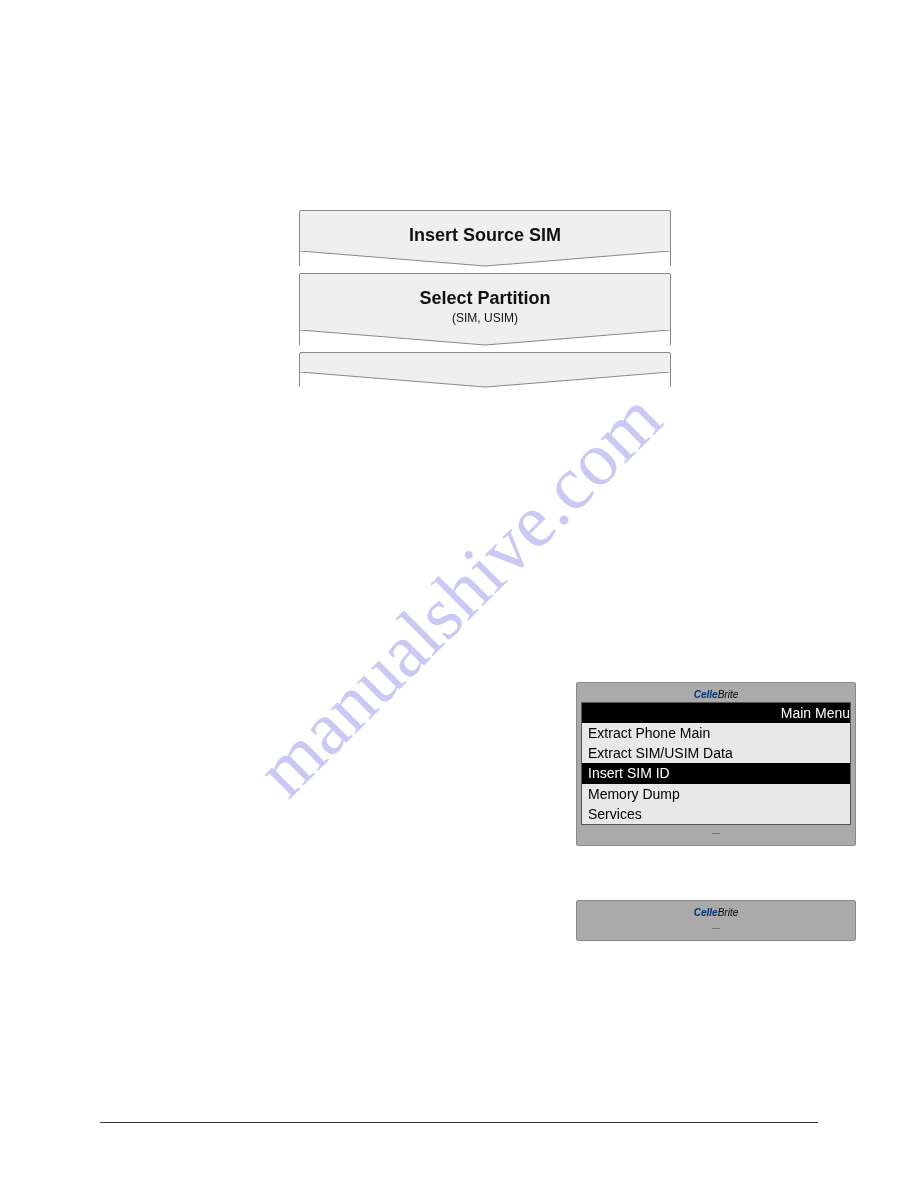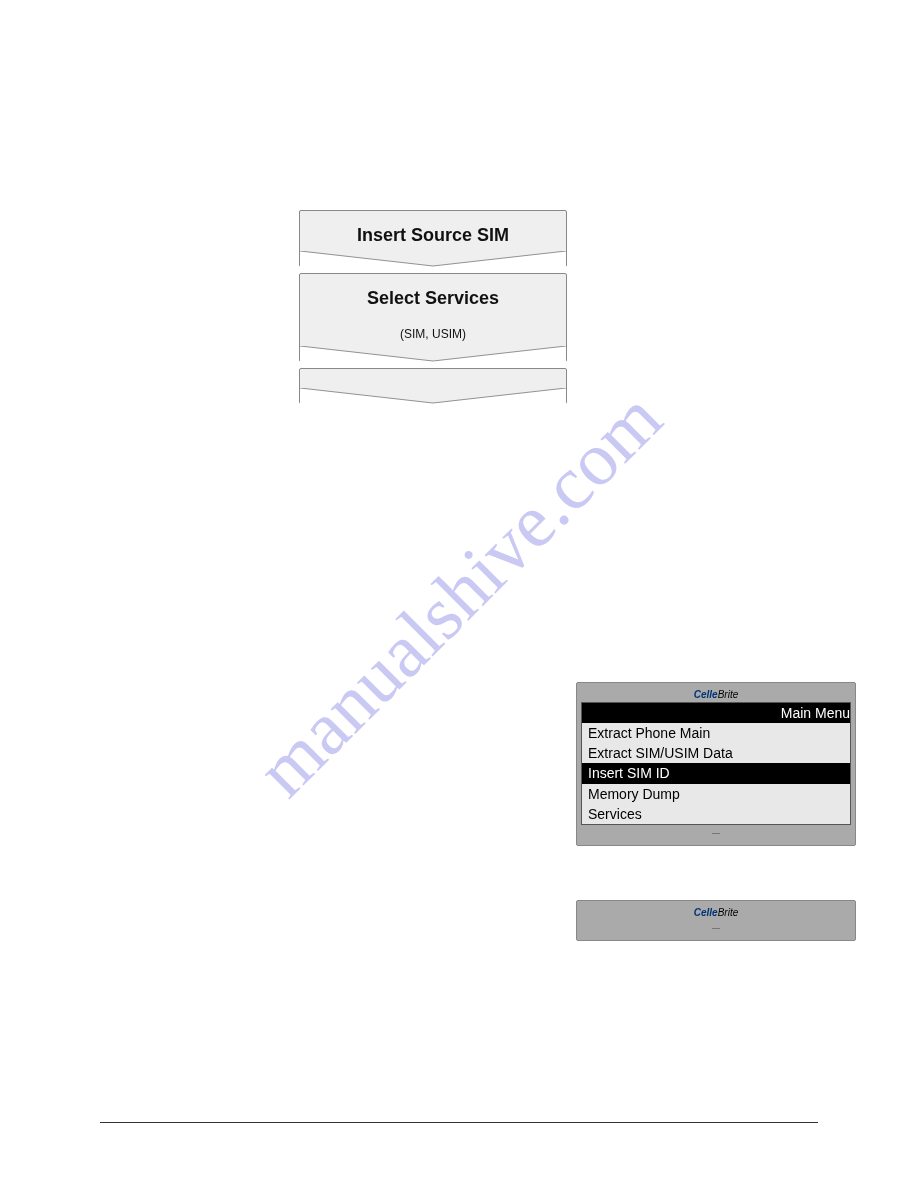--- a/index.html
+++ b/index.html
@@ -25,21 +25,21 @@
   }
   .flow-container {
     position: absolute;
     top: 210px;
     left: 50%;
     transform: translateX(-50%);
     width: 320px;
     z-index: 1;
   }
   .flow-step {
-    width: 268px;
+    width: 372px;
     background: #efefef;
     border: 1px solid #888;
     position: relative;
     margin-bottom: 6px;
     text-align: center;
     padding: 14px 0 20px 0;
     border-radius: 2px;
   }
   .flow-step::after {
     content: "";
@@ -52,21 +52,21 @@
     display: none;
   }
   .flow-step .chev {
     position: absolute;
     left: 0; right: 0; bottom: -1px;
     height: 16px;
     overflow: hidden;
   }
   .flow-step .chev svg { width: 100%; height: 100%; display:block; }
   .flow-title { font-weight: bold; font-size: 18px; color: #111; }
-  .flow-sub { font-size: 12px; color: #111; margin-top: 18px; }
+  .flow-sub { font-size: 12px; color: #111; margin-top: 2px; }
 
   .device-screen {
     position: absolute;
     width: 280px;
     background: #aaa;
     border: 1px solid #888;
     border-radius: 2px;
     padding: 4px 4px 8px 4px;
     z-index: 2;
   }
@@ -128,21 +128,21 @@
   <div class="flow-step">
     <div class="flow-title">Insert Source SIM</div>
     <div class="chev">
       <svg viewBox="0 0 320 16" preserveAspectRatio="none">
           <path d="M0,0 L160,15 L320,0 L320,16 L0,16 Z" fill="#fff"></path>
           <path d="M0,0 L160,15 L320,0" stroke="#888" fill="none" stroke-width="1"></path>
         </svg>
     </div>
   </div>
   <div class="flow-step">
-    <div class="flow-title">Select Services</div>
+    <div class="flow-title">Select Partition</div>
     <div class="flow-sub">(SIM, USIM)</div>
     <div class="chev">
       <svg viewBox="0 0 320 16" preserveAspectRatio="none">
           <path d="M0,0 L160,15 L320,0 L320,16 L0,16 Z" fill="#fff"></path>
           <path d="M0,0 L160,15 L320,0" stroke="#888" fill="none" stroke-width="1"></path>
         </svg>
     </div>
   </div>
   <div class="flow-step">
     <div class="chev">

